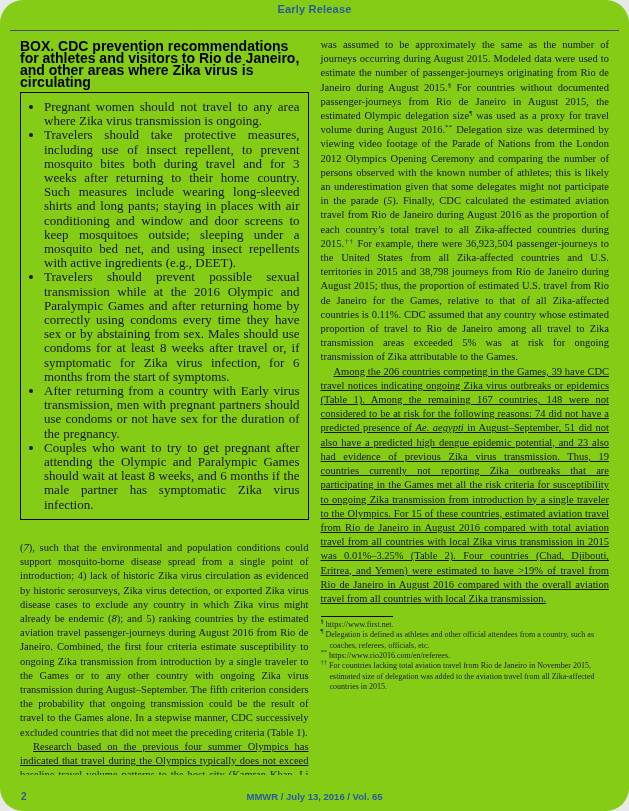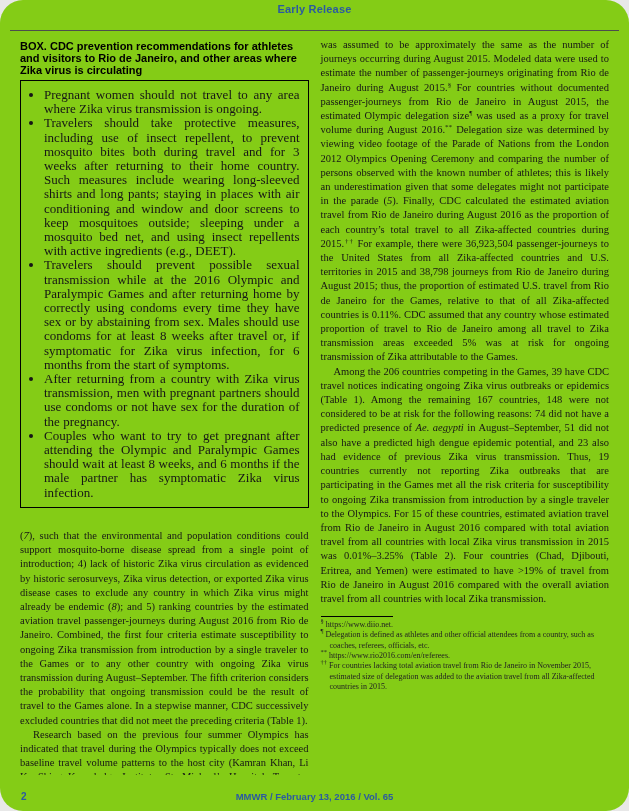--- a/index.html
+++ b/index.html
@@ -17,32 +17,32 @@
     position:absolute; top:30px; left:10px; right:10px; height:0;
     border-top:1px solid #4d4d4d;
   }
   .columns {
     position:absolute; top:38px; left:20px; right:20px; bottom:36px;
     display:flex; gap:12px; overflow:hidden;
   }
   .col { flex:1; min-width:0; }
   .box-title {
     font-family:"Liberation Sans", sans-serif; font-weight:bold;
-    font-size:11px; line-height:12px; color:#000; margin:2px 0 4px 0;
+    font-size:14px; line-height:12px; color:#000; margin:2px 0 4px 0;
   }
   .rec-box { border:1.2px solid #000; padding:7px 8px 7px 8px; }
   .rec-box ul { margin:0; padding-left:15px; }
   .rec-box li {
     font-size:13px; line-height:14.2px; text-align:justify; margin:0;
   }
   .paragraphs-left { margin-top:21px; }
   .para {
     margin:0; font-size:10.5px; line-height:14.2px; text-align:justify;
   }
-  .para.indent { text-indent:13px; }
+  .para.indent { text-indent:13px;text-decoration:underline; }
   .para em { font-style:italic; }
   sup { font-size:7px; line-height:0; vertical-align:super; }
   .fn-rule {
     width:72px; height:0; border-top:1.2px solid #000; margin:10px 0 3px 0;
   }
   .footnote {
     font-size:8px; line-height:10.3px; padding-left:9px; text-indent:-9px;
     color:#222;
   }
   .footnote .fn-marker { font-size:6.5px; }
@@ -67,42 +67,42 @@
 
   <div class="columns">
 
     <div class="col">
       <div class="box-title">BOX. CDC prevention recommendations for athletes and visitors to Rio de Janeiro, and other areas where Zika virus is circulating</div>
       <div class="rec-box">
         <ul>
             <li>Pregnant women should not travel to any area where Zika virus transmission is ongoing.</li>
             <li>Travelers should take protective measures, including use of insect repellent, to prevent mosquito bites both during travel and for 3 weeks after returning to their home country. Such measures include wearing long-sleeved shirts and long pants; staying in places with air conditioning and window and door screens to keep mosquitoes outside; sleeping under a mosquito bed net, and using insect repellents with active ingredients (e.g., DEET).</li>
             <li>Travelers should prevent possible sexual transmission while at the 2016 Olympic and Paralympic Games and after returning home by correctly using condoms every time they have sex or by abstaining from sex. Males should use condoms for at least 8 weeks after travel or, if symptomatic for Zika virus infection, for 6 months from the start of symptoms.</li>
-            <li>After returning from a country with Zika virus transmission, men with pregnant partners should use condoms or not have sex for the duration of the pregnancy.</li>
+            <li>After returning from a country with Early virus transmission, men with pregnant partners should use condoms or not have sex for the duration of the pregnancy.</li>
             <li>Couples who want to try to get pregnant after attending the Olympic and Paralympic Games should wait at least 8 weeks, and 6 months if the male partner has symptomatic Zika virus infection.</li>
           </ul>
       </div>
       <div class="paragraphs-left">
           <p class="para"><span>(</span><em>7</em><span>), such that the environmental and population conditions could support mosquito-borne disease spread from a single point of introduction; 4) lack of historic Zika virus circulation as evidenced by historic serosurveys, Zika virus detection, or exported Zika virus disease cases to exclude any country in which Zika virus might already be endemic (</span><em>8</em><span>); and 5) ranking countries by the estimated aviation travel passenger-journeys during August 2016 from Rio de Janeiro. Combined, the first four criteria estimate susceptibility to ongoing Zika transmission from introduction by a single traveler to the Games or to any other country with ongoing Zika virus transmission during August–September. The fifth criterion considers the probability that ongoing transmission could be the result of travel to the Games alone. In a stepwise manner, CDC successively excluded countries that did not meet the preceding criteria (Table 1).</span></p>
           <p class="para indent"><span>Research based on the previous four summer Olympics has indicated that travel during the Olympics typically does not exceed baseline travel volume patterns to the host city (Kamran Khan, Li Ka Shing Knowledge Institute, St. Michael’s Hospital, Toronto, Canada, personal communication, June 2016). Therefore, for most countries, the number of passenger-journeys from Rio de Janeiro during August 2016</span></p>
         </div>
     </div>
 
     <div class="col">
       <div>
           <p class="para"><span>was assumed to be approximately the same as the number of journeys occurring during August 2015. Modeled data were used to estimate the number of passenger-journeys originating from Rio de Janeiro during August 2015.</span><sup>§</sup><span> For countries without documented passenger-journeys from Rio de Janeiro in August 2015, the estimated Olympic delegation size</span><sup>¶</sup><span> was used as a proxy for travel volume during August 2016.</span><sup>**</sup><span> Delegation size was determined by viewing video footage of the Parade of Nations from the London 2012 Olympics Opening Ceremony and comparing the number of persons observed with the known number of athletes; this is likely an underestimation given that some delegates might not participate in the parade (</span><em>5</em><span>). Finally, CDC calculated the estimated aviation travel from Rio de Janeiro during August 2016 as the proportion of each country’s total travel to all Zika-affected countries during 2015.</span><sup>††</sup><span> For example, there were 36,923,504 passenger-journeys to the United States from all Zika-affected countries and U.S. territories in 2015 and 38,798 journeys from Rio de Janeiro during August 2015; thus, the proportion of estimated U.S. travel from Rio de Janeiro for the Games, relative to that of all Zika-affected countries is 0.11%. CDC assumed that any country whose estimated proportion of travel to Rio de Janeiro among all travel to Zika transmission areas exceeded 5% was at risk for ongoing transmission of Zika attributable to the Games.</span></p>
           <p class="para indent"><span>Among the 206 countries competing in the Games, 39 have CDC travel notices indicating ongoing Zika virus outbreaks or epidemics (Table 1). Among the remaining 167 countries, 148 were not considered to be at risk for the following reasons: 74 did not have a predicted presence of </span><em>Ae. aegypti</em><span> in August–September, 51 did not also have a predicted high dengue epidemic potential, and 23 also had evidence of previous Zika virus transmission. Thus, 19 countries currently not reporting Zika outbreaks that are participating in the Games met all the risk criteria for susceptibility to ongoing Zika transmission from introduction by a single traveler to the Olympics. For 15 of these countries, estimated aviation travel from Rio de Janeiro in August 2016 compared with total aviation travel from all countries with local Zika virus transmission in 2015 was 0.01%–3.25% (Table 2). Four countries (Chad, Djibouti, Eritrea, and Yemen) were estimated to have &gt;19% of travel from Rio de Janeiro in August 2016 compared with the overall aviation travel from all countries with local Zika transmission.</span></p>
         </div>
       <div class="fn-rule"></div>
       <div>
-          <div class="footnote"><sup class="fn-marker">§</sup><span> https://www.diio.net.</span></div>
+          <div class="footnote"><sup class="fn-marker">§</sup><span> https://www.first.net.</span></div>
           <div class="footnote"><sup class="fn-marker">¶</sup><span> Delegation is defined as athletes and other official attendees from a country, such as coaches, referees, officials, etc.</span></div>
           <div class="footnote"><sup class="fn-marker">**</sup><span> https://www.rio2016.com/en/referees.</span></div>
           <div class="footnote"><sup class="fn-marker">††</sup><span> For countries lacking total aviation travel from Rio de Janeiro in November 2015, estimated size of delegation was added to the aviation travel from all Zika-affected countries in 2015.</span></div>
         </div>
     </div>
 
   </div>
 
   <div class="footer-pageno">2</div>
-  <div class="footer-journal">MMWR / February 13, 2016 / Vol. 65</div>
+  <div class="footer-journal">MMWR / July 13, 2016 / Vol. 65</div>
 
 </div>
 
 </body></html>

